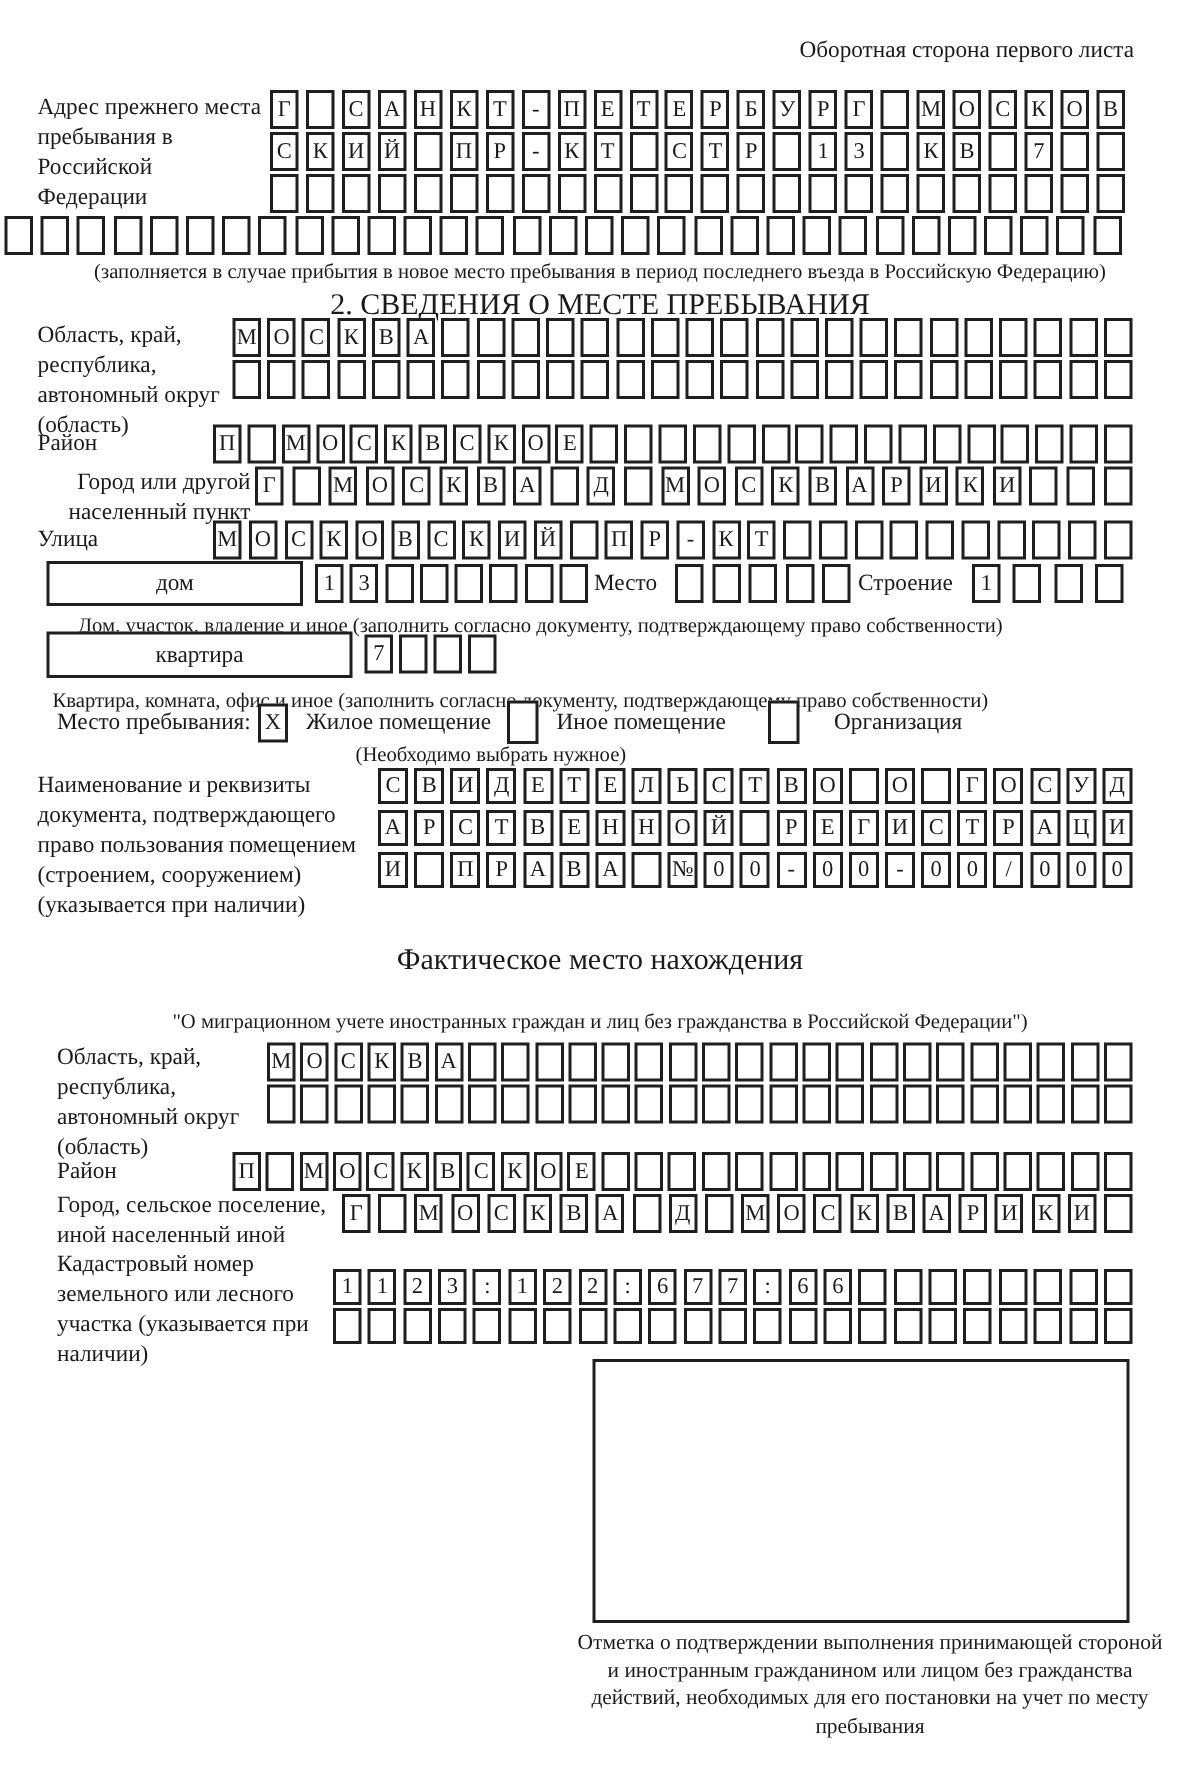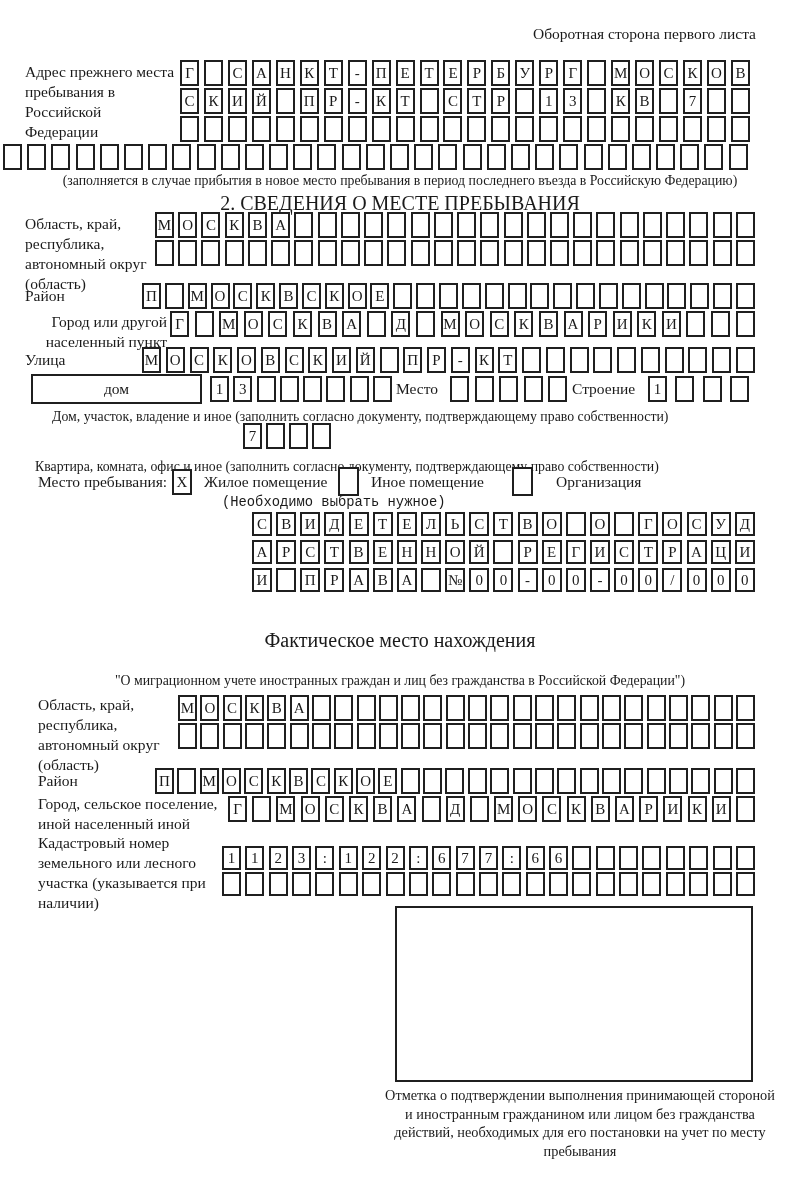--- a/index.html
+++ b/index.html
@@ -322,37 +322,39 @@
     </div>
   <div class="abs lbl" style="left:572px;top:379px;">Строение</div>
   <div class="abs boxrow" style="left:648px;top:376px;width:101px;">
       <div class="cb">1</div>
       <div class="cb"></div>
       <div class="cb"></div>
       <div class="cb"></div>
     </div>
   <div class="abs cap" style="left:35px;top:408px;margin-left:17px;">Дом, участок, владение и иное (заполнить согласно документу, подтверждающему право собственности)</div>
 
+  <div class="abs widebox" style="left:31px;top:421px;width:204px;height:31px;">квартира</div>
   <div class="abs boxrow" style="left:243px;top:423px;width:88px;">
       <div class="cb">7</div>
       <div class="cb"></div>
       <div class="cb"></div>
       <div class="cb"></div>
     </div>
   <div class="abs cap" style="left:35px;top:458px;">Квартира, комната, офис и иное (заполнить согласно документу, подтверждающему право собственности)</div>
 
   <div class="abs lbl" style="left:38px;top:472px;">Место пребывания:</div>
   <div class="abs chk" style="left:172px;top:469px;">X</div>
   <div class="abs lbl" style="left:204px;top:472px;">Жилое помещение</div>
   <div class="abs chk chk-lg" style="left:338px;top:467px;"></div>
   <div class="abs lbl" style="left:371px;top:472px;">Иное помещение</div>
   <div class="abs chk chk-lg" style="left:512px;top:467px;"></div>
   <div class="abs lbl" style="left:556px;top:472px;">Организация</div>
-  <div class="abs cap" style="left:222px;top:494px;font-family:Liberation Mono, monospace;">(Необходимо выбрать нужное)</div>
-
+  <div class="abs cap" style="left:237px;top:494px;">(Необходимо выбрать нужное)</div>
+
+  <div class="abs lbl" style="left:25px;top:514px;width:218px;">Наименование и реквизиты документа, подтверждающего право пользования помещением (строением, сооружением) (указывается при наличии)</div>
   <div class="abs boxrow doc-row" style="left:252px;top:512px;width:503px;">
       <div class="cb">С</div>
       <div class="cb">В</div>
       <div class="cb">И</div>
       <div class="cb">Д</div>
       <div class="cb">Е</div>
       <div class="cb">Т</div>
       <div class="cb">Е</div>
       <div class="cb">Л</div>
       <div class="cb">Ь</div>

